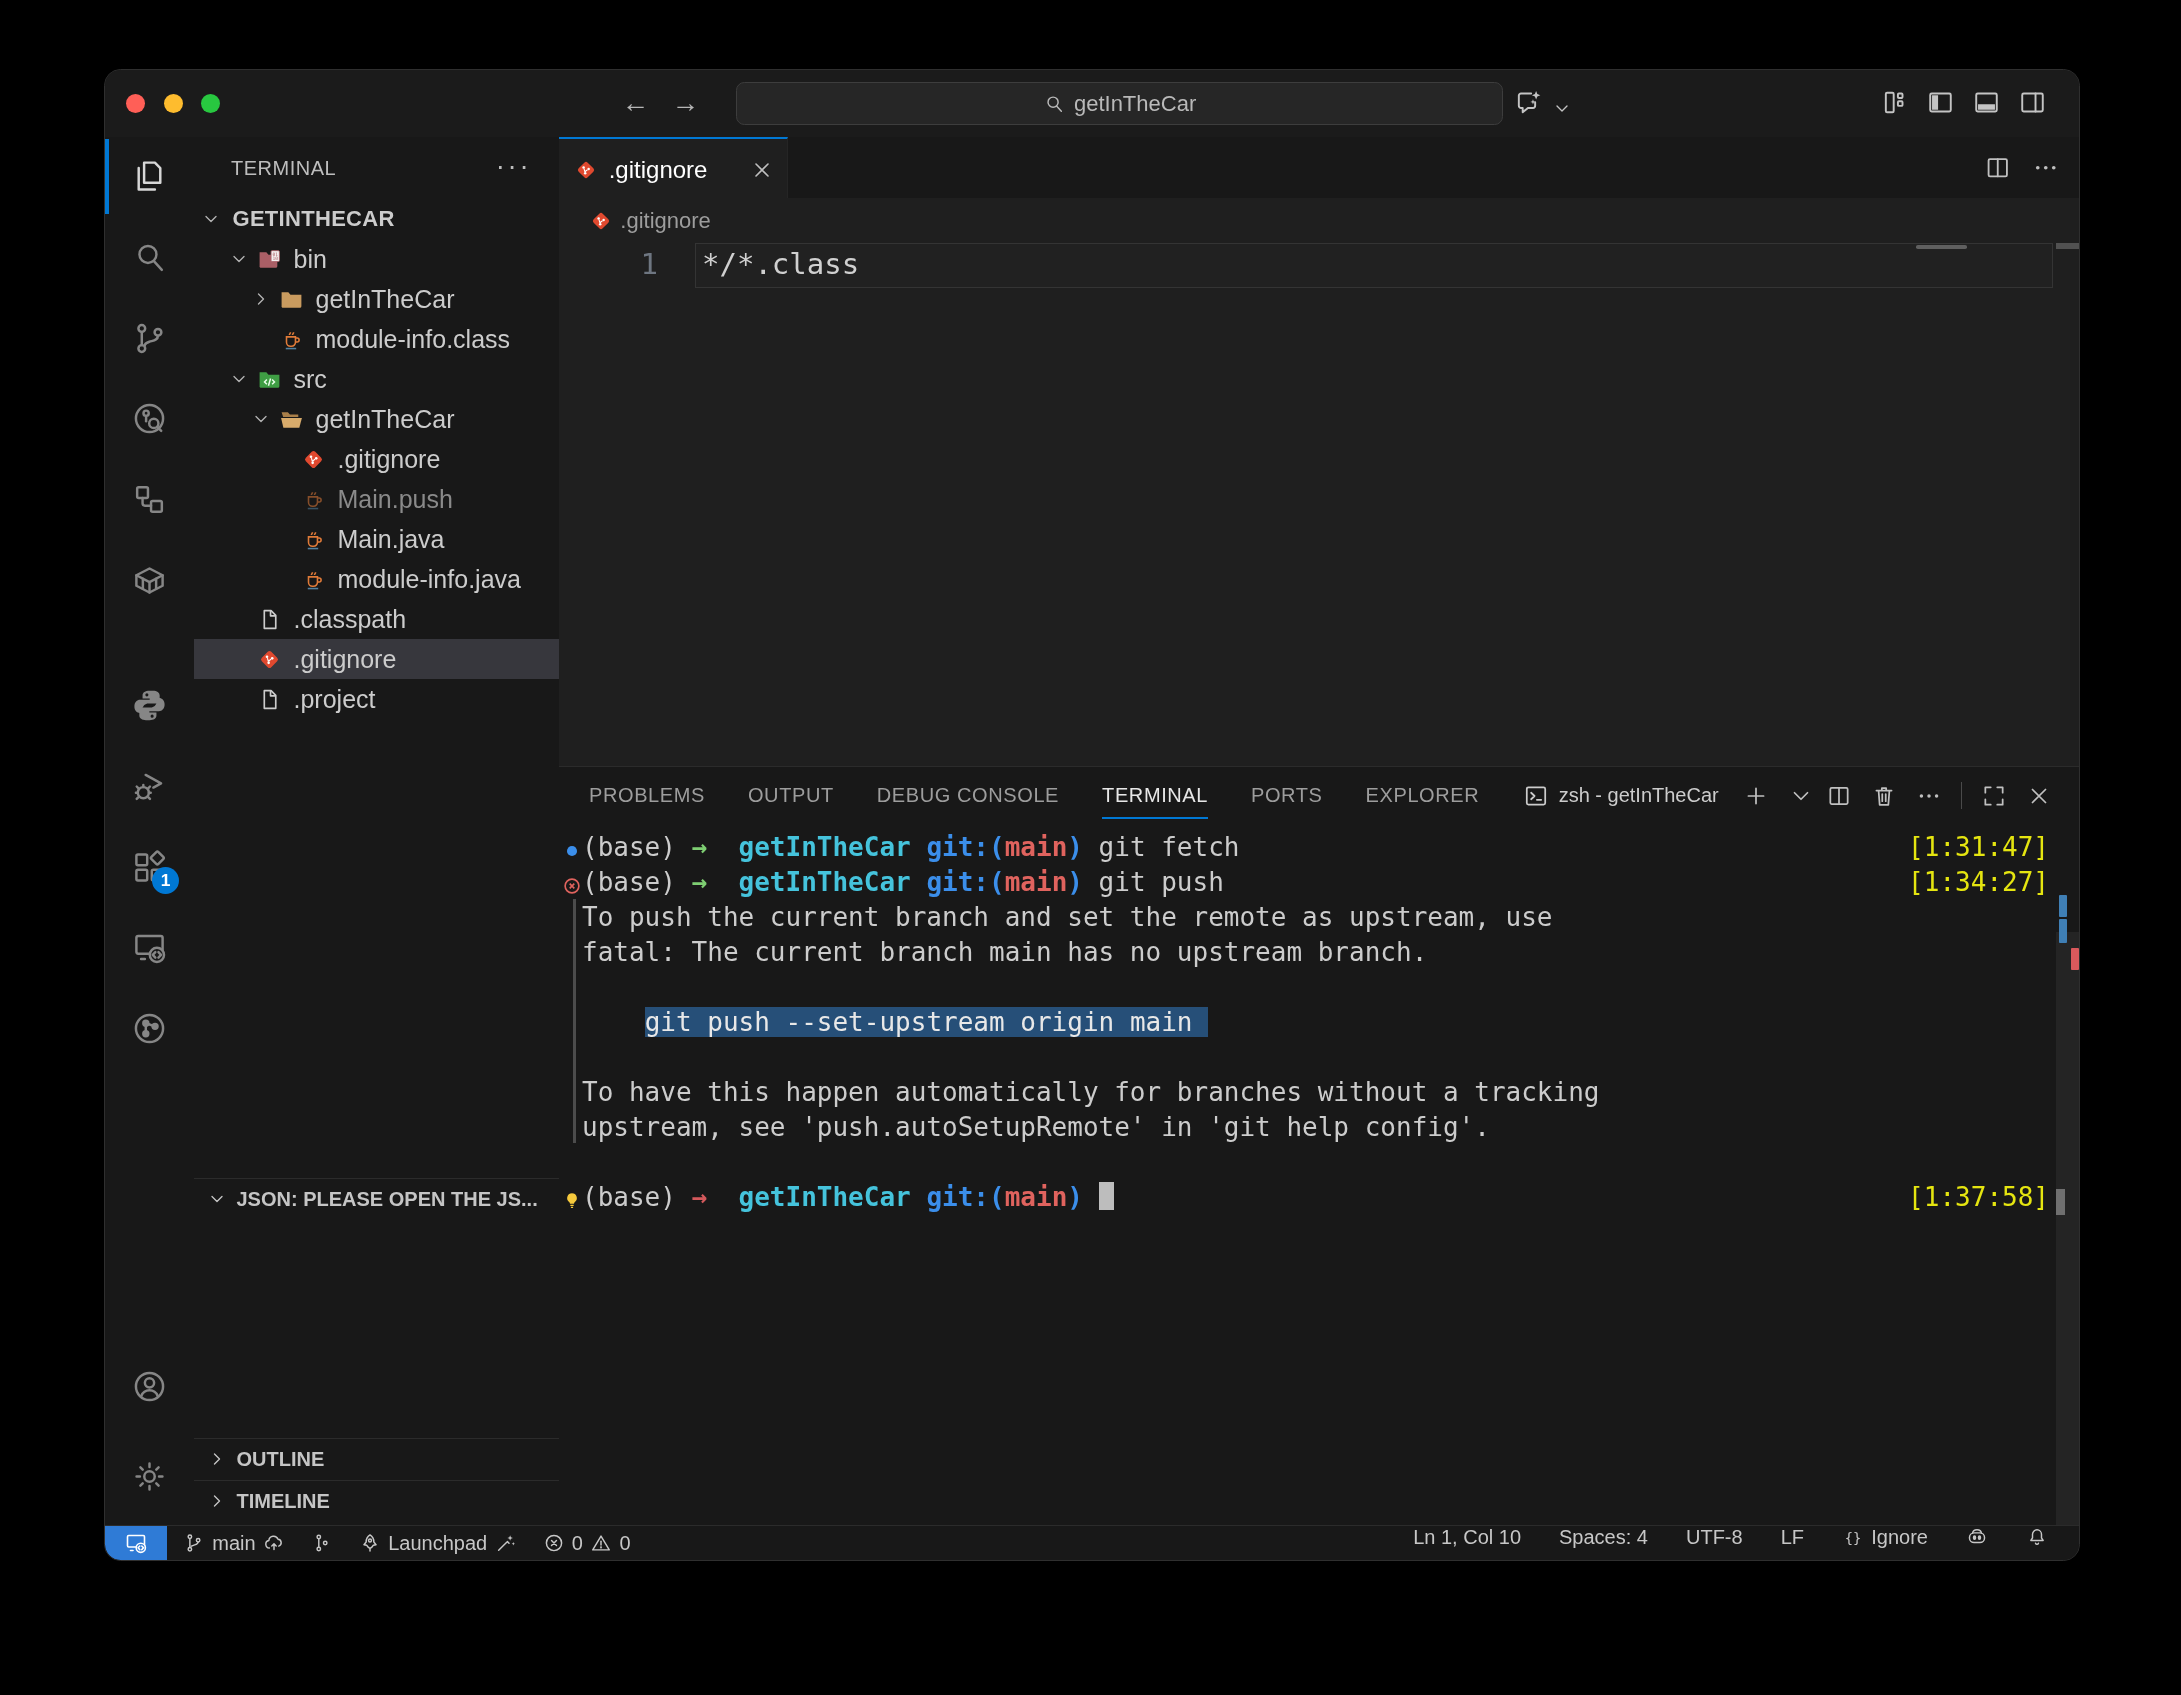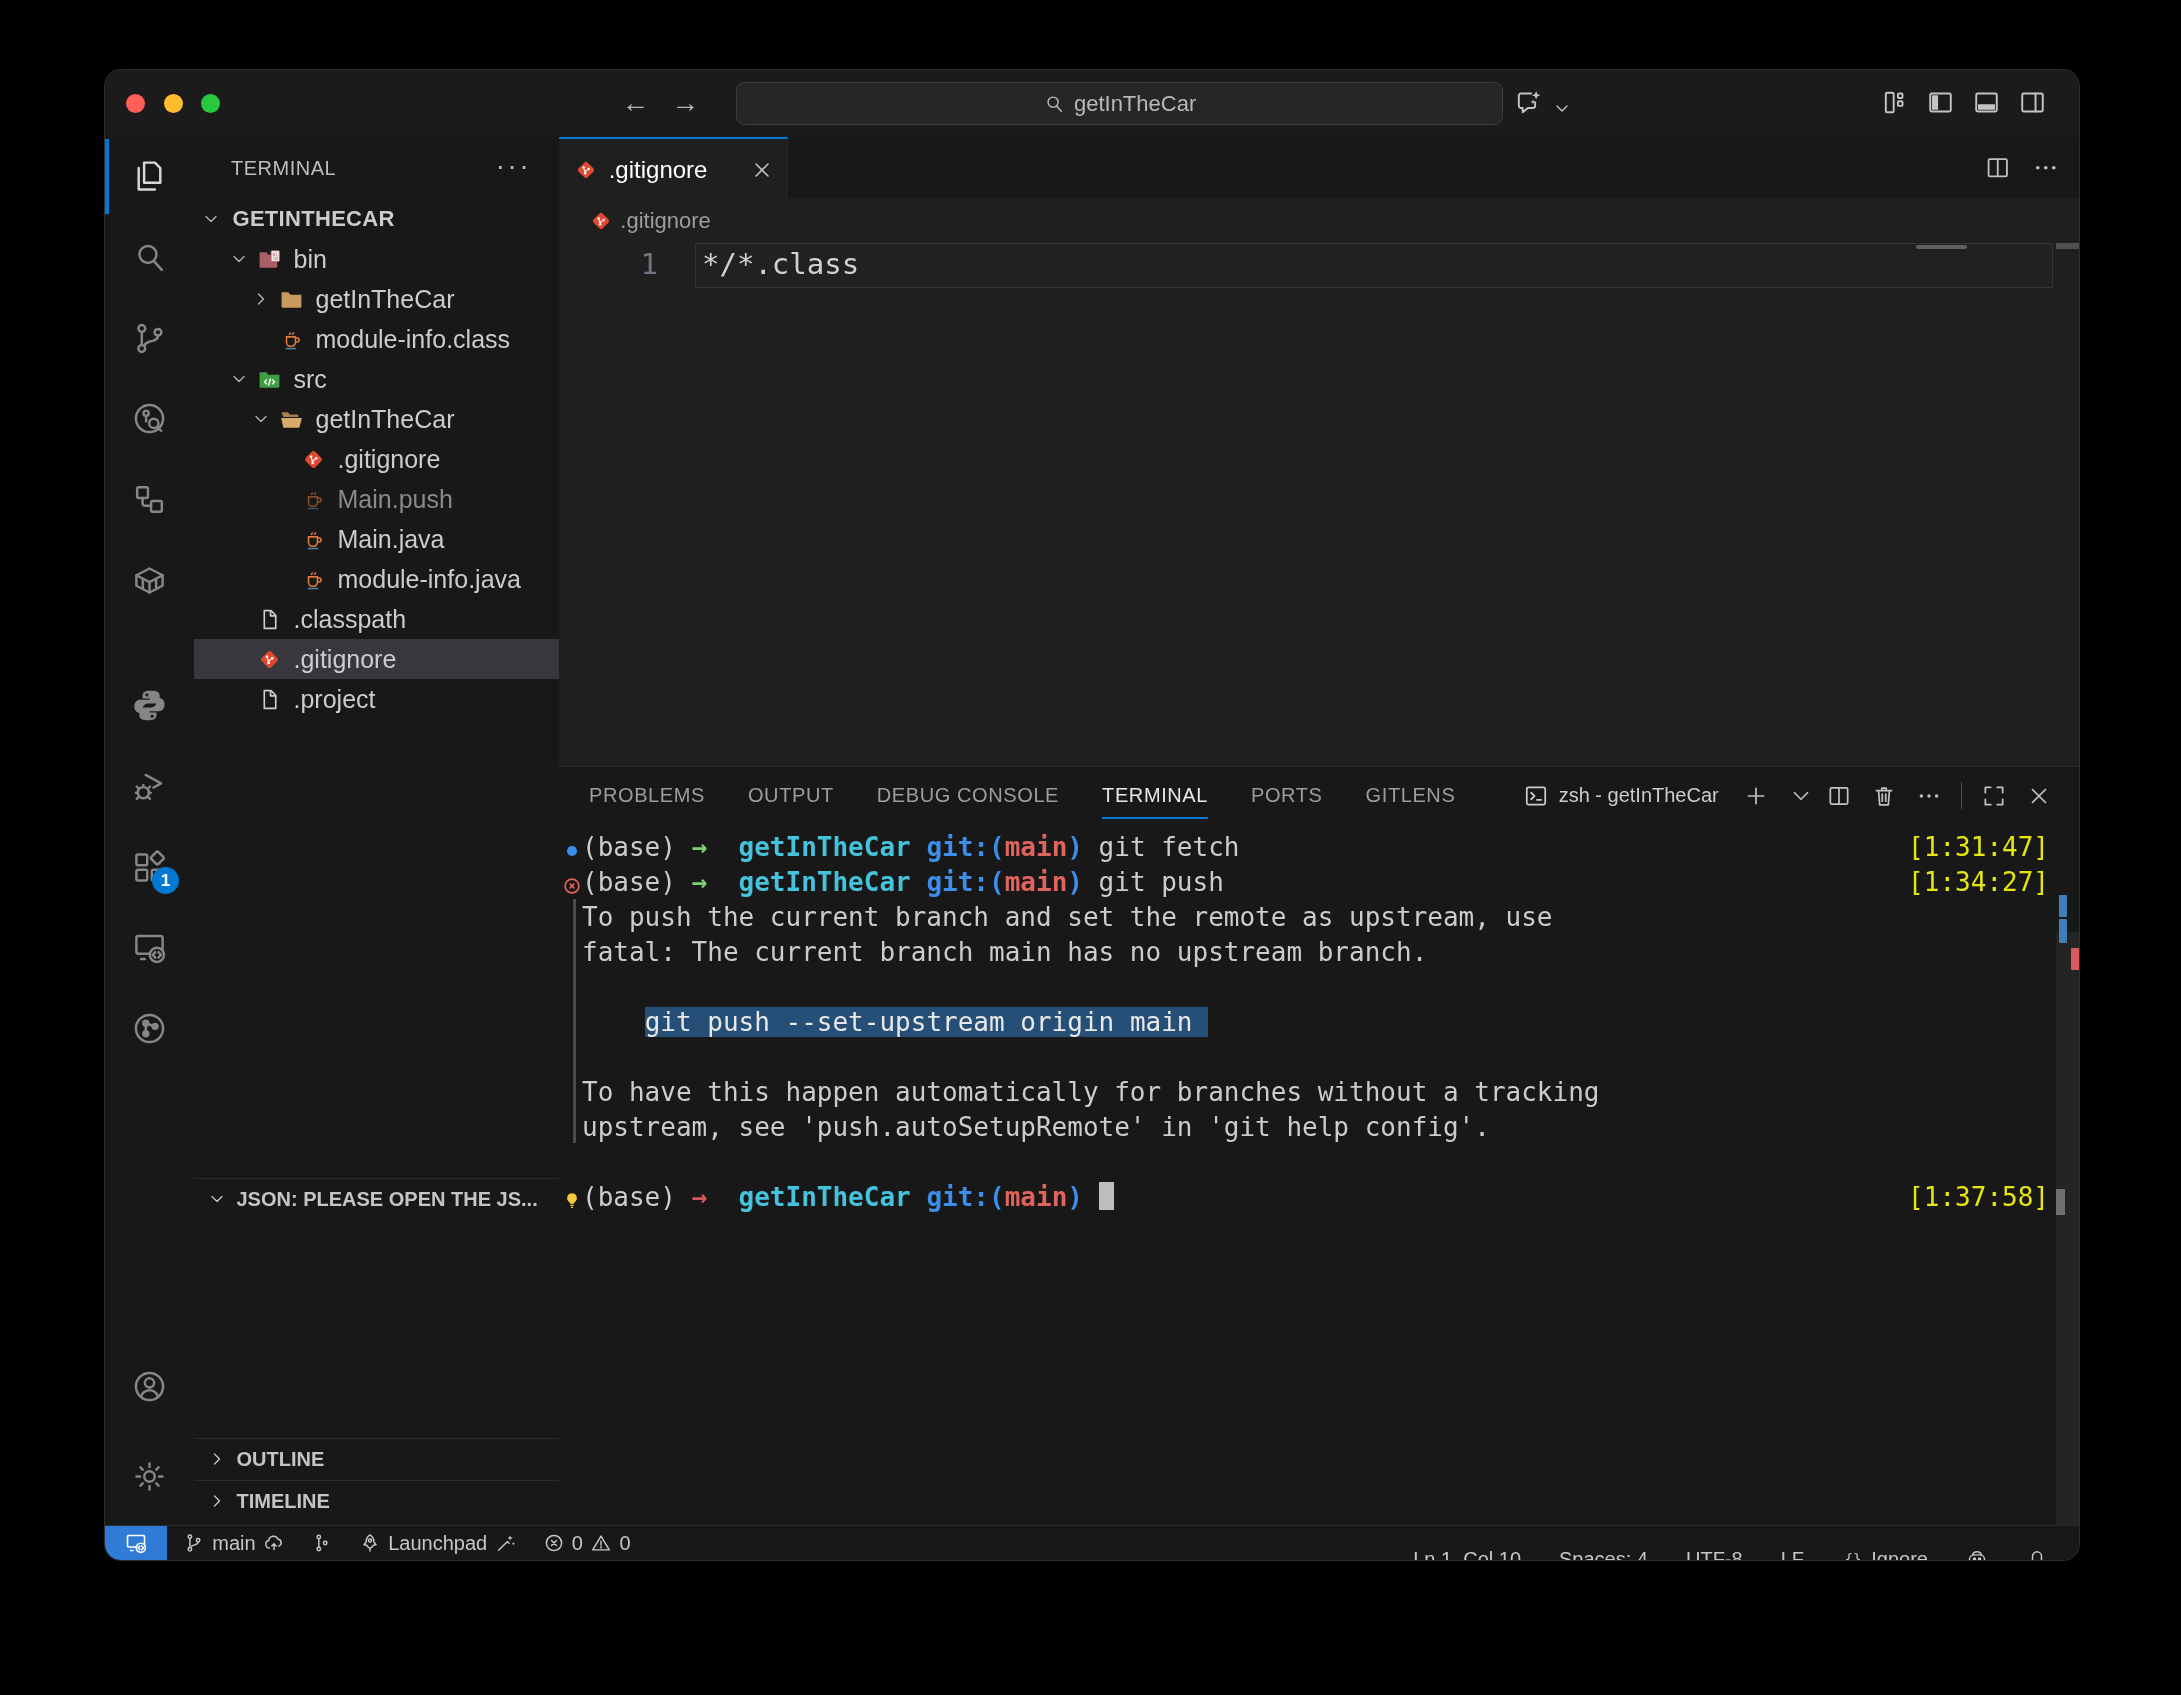--- a/index.html
+++ b/index.html
@@ -101,21 +101,21 @@
   .ov-mark{position:absolute;border-radius:0.9px;}
   .ov-thumb{position:absolute;left:1497px;top:422px;width:9.2px;height:26px;background:#6f6f6f;}
 
   
   .statusbar{position:absolute;left:0;right:0;bottom:0;height:34px;background:#181818;border-top:0.9px solid #2b2b2b;
              font-size:20px;color:#c7c7c7;}
   .remote-badge{position:absolute;left:0;top:0;width:62px;height:34px;background:#2f7bd6;border-bottom-left-radius:15.6px;
                 display:flex;align-items:center;justify-content:center;color:#fff;}
   .remote-badge svg{width:24px;height:24px;}
   .status-left{position:absolute;left:78px;top:0;height:34px;display:flex;align-items:center;gap:26px;}
-  .status-right{position:absolute;right:31px;top:16px;height:34px;display:flex;align-items:center;gap:38px;}
+  .status-right{position:absolute;right:31px;top:0;height:34px;display:flex;align-items:flex-start;gap:38px;}
   .st-item{display:flex;align-items:center;gap:7.3px;white-space:nowrap;}
   .st-item svg{width:22px;height:22px;}
 </style>
 </head>
 <body>
 
 <div class="screen">
   <div class="window">
 
     <div class="titlebar">
@@ -491,21 +491,21 @@
           <div class="ov-cursor"></div>
         </div>
 
         <div class="panel">
           <div class="panel-tabs" id="paneltabs">
               <div class="ptab">PROBLEMS</div>
               <div class="ptab">OUTPUT</div>
               <div class="ptab">DEBUG CONSOLE</div>
               <div class="ptab active">TERMINAL</div>
               <div class="ptab">PORTS</div>
-              <div class="ptab">GITLENS</div>
+              <div class="ptab">EXPLORER</div>
             </div>
           <div class="panel-actions">
             <span class="term-group">
               <span class="picon"><svg viewBox="0 0 24 24" fill="none" stroke="currentColor" stroke-width="1.6" stroke-linecap="round" stroke-linejoin="round">
                     <rect x="3.5" y="4" width="17" height="16" rx="1.5"></rect>
                     <path d="M7.5 9l3.2 3-3.2 3M12.8 15.5h4"></path>
                   </svg></span>
               <span>zsh - getInTheCar</span>
             </span>
             <span class="picon"><svg viewBox="0 0 24 24" fill="none" stroke="currentColor" stroke-width="1.6" stroke-linecap="round" stroke-linejoin="round">

